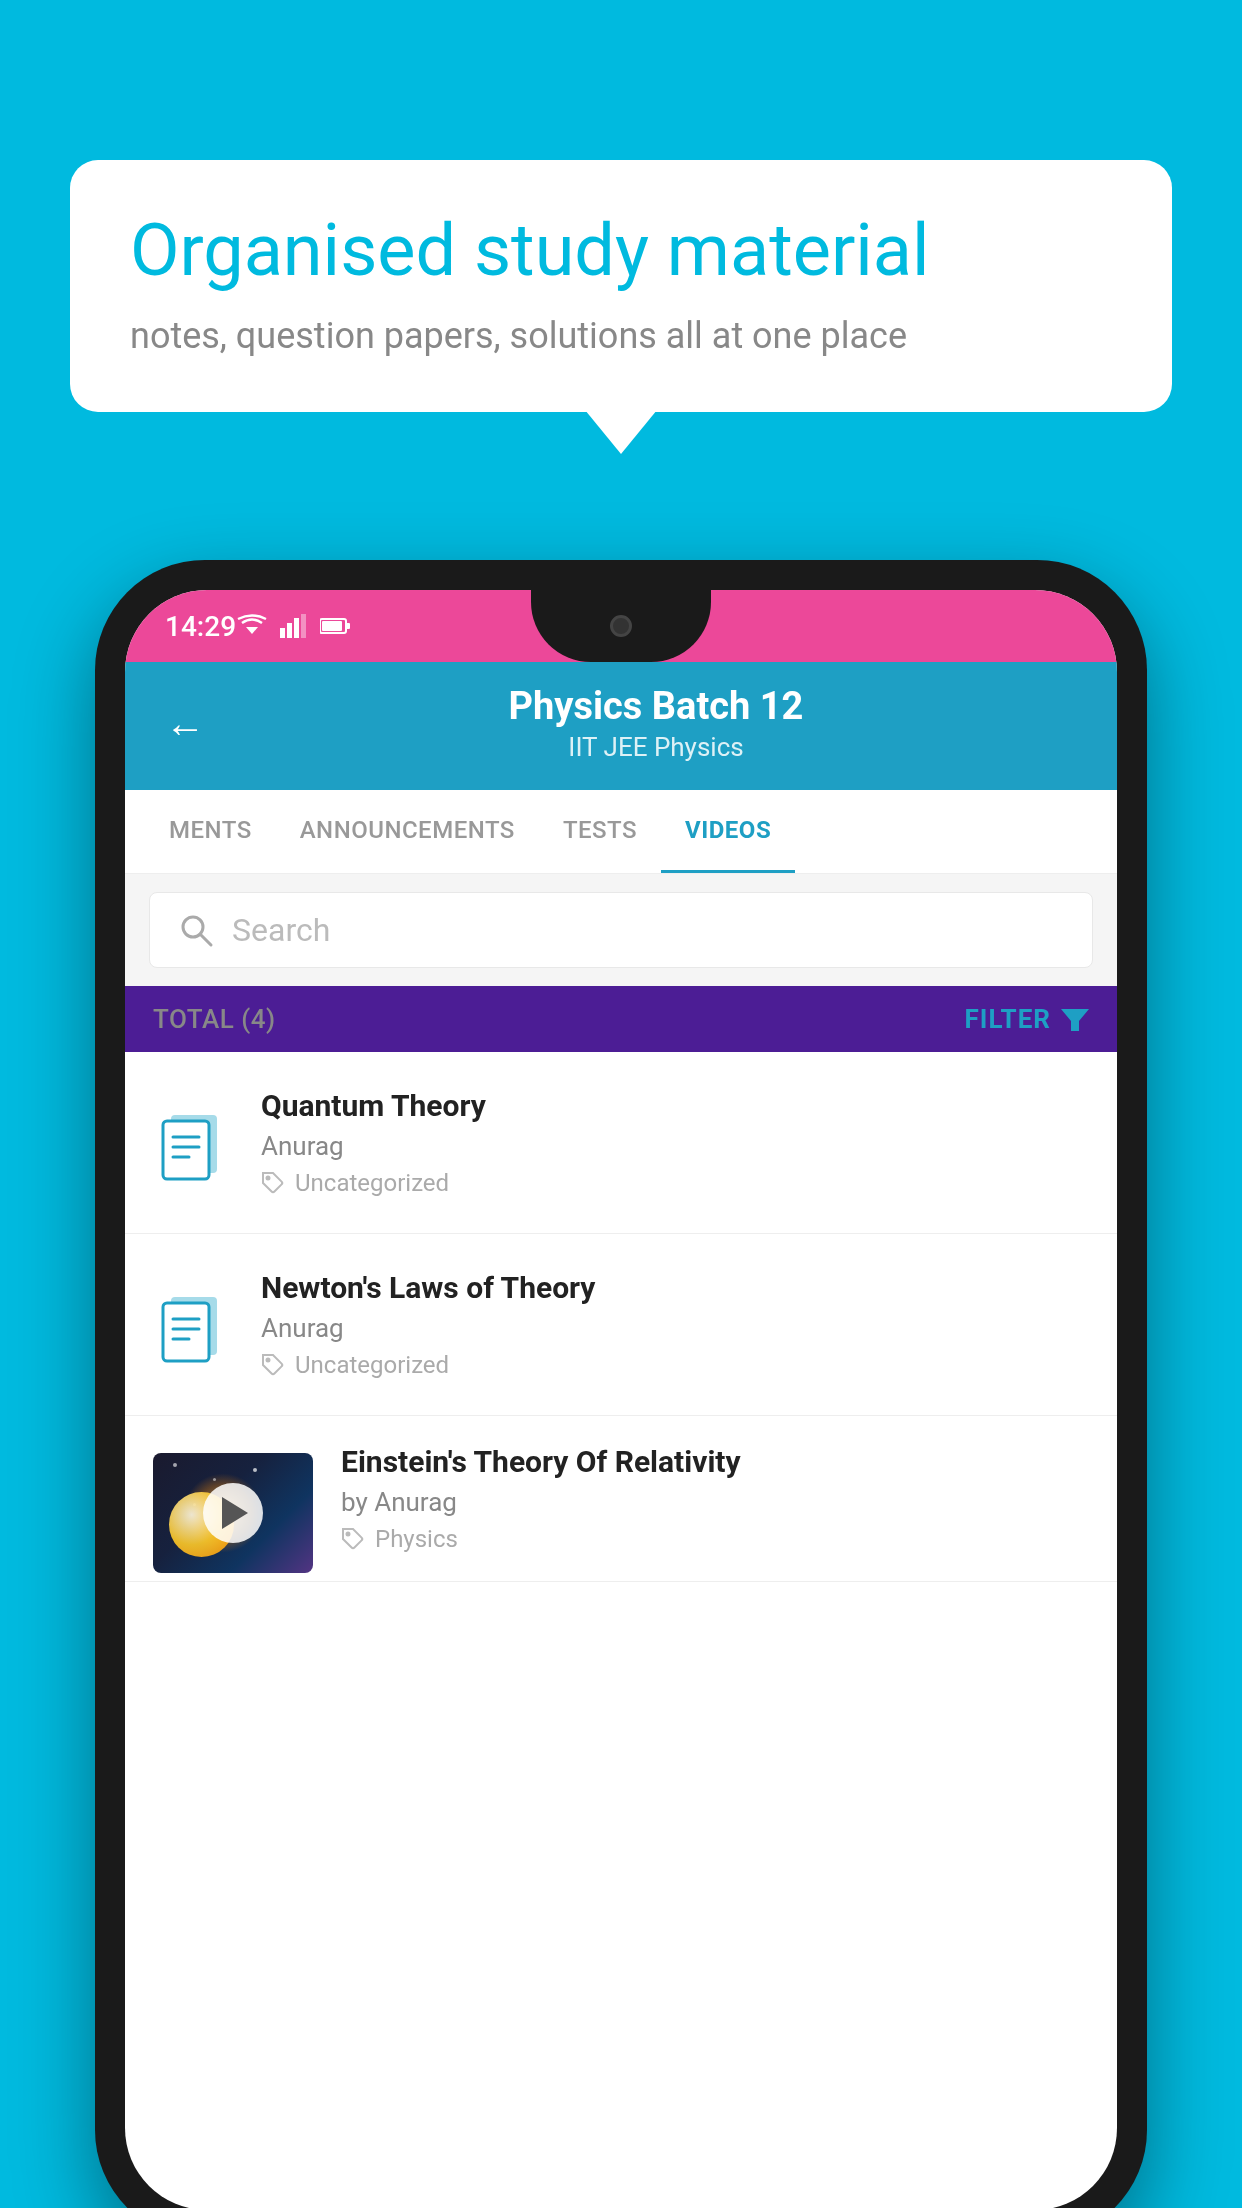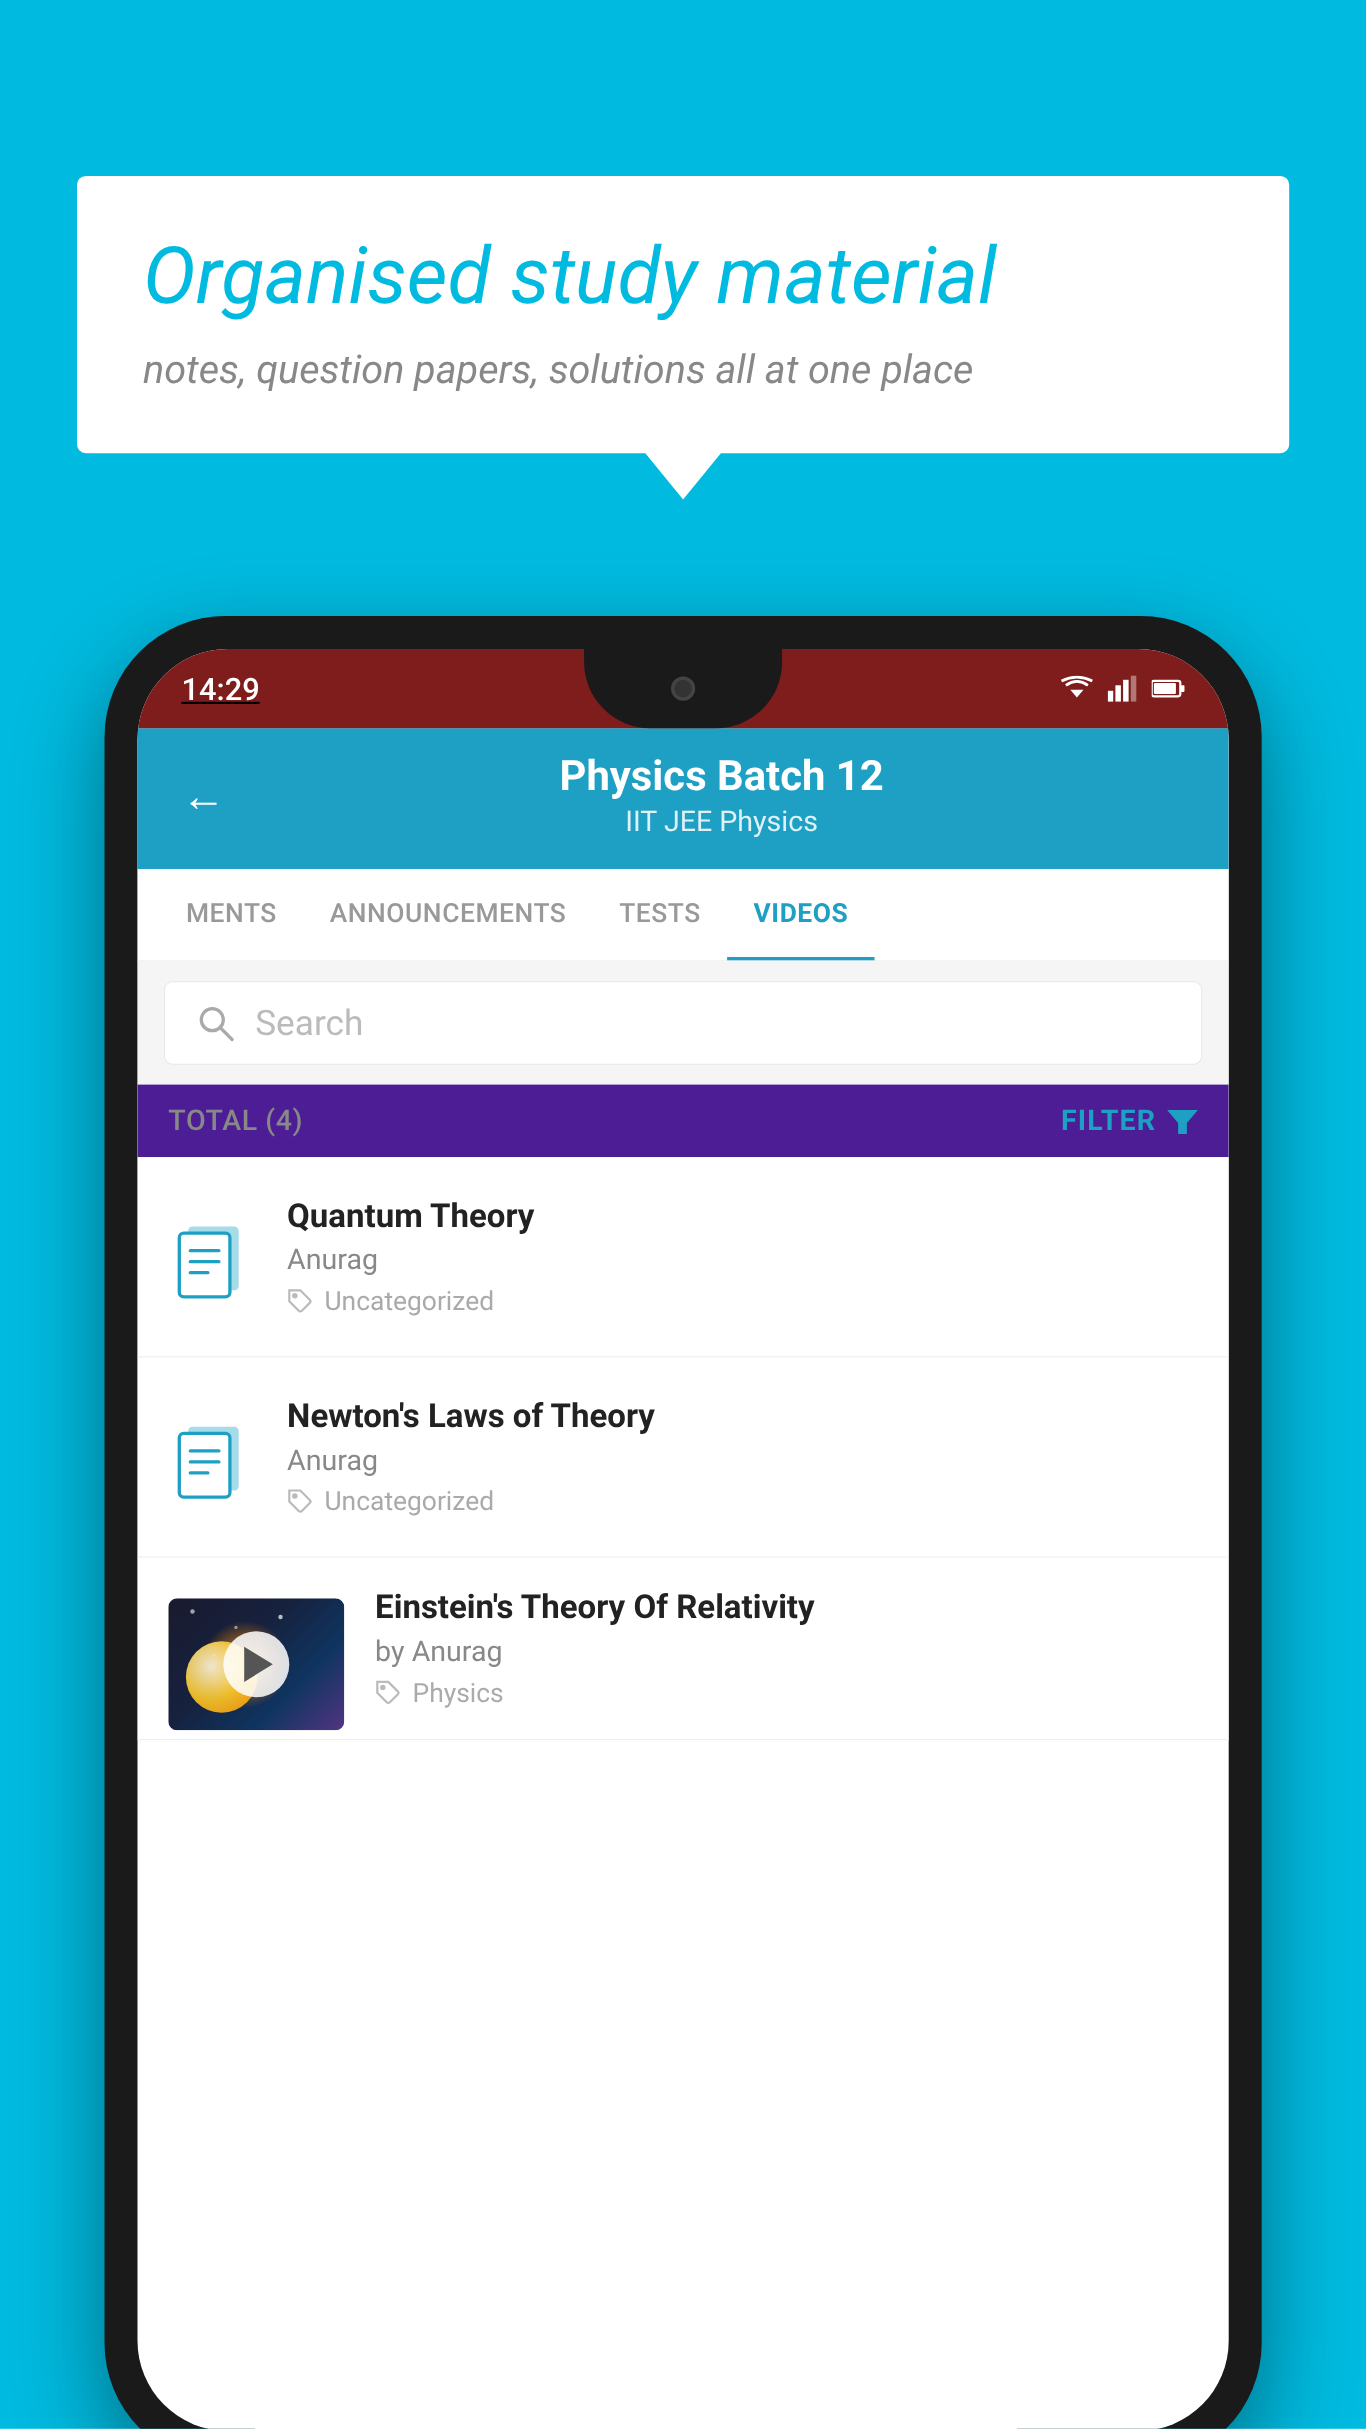--- a/index.html
+++ b/index.html
@@ -14,24 +14,23 @@
 
     
     .speech-bubble-container {
       position: absolute;
       top: 160px;
       left: 70px;
       right: 70px;
     }
     .speech-bubble {
       background: white;
-      border-radius: 8px;
+      border-radius: 28px;
       padding: 50px 60px 55px 60px;
       position: relative;
-      font-style: italic;
     }
     .speech-bubble::after {
       content: '';
       position: absolute;
       bottom: -42px;
       left: 50%;
       transform: translateX(-50%);
       width: 0;
       height: 0;
       border-left: 36px solid transparent;
@@ -68,28 +67,26 @@
       width: 100%;
       height: 100%;
       background: white;
       border-radius: 82px;
       overflow: hidden;
       position: relative;
     }
 
     
     .status-bar {
-      background: #7f1d1d;
+      background: #ec4899;
       height: 72px;
       display: flex;
       align-items: center;
-      justify-content: space-between;
       padding: 0 40px;
       position: relative;
-      text-decoration: underline;
     }
     .status-time {
       color: white;
       font-size: 28px;
       font-weight: 500;
     }
     .status-icons {
       display: flex;
       align-items: center;
       gap: 12px;

